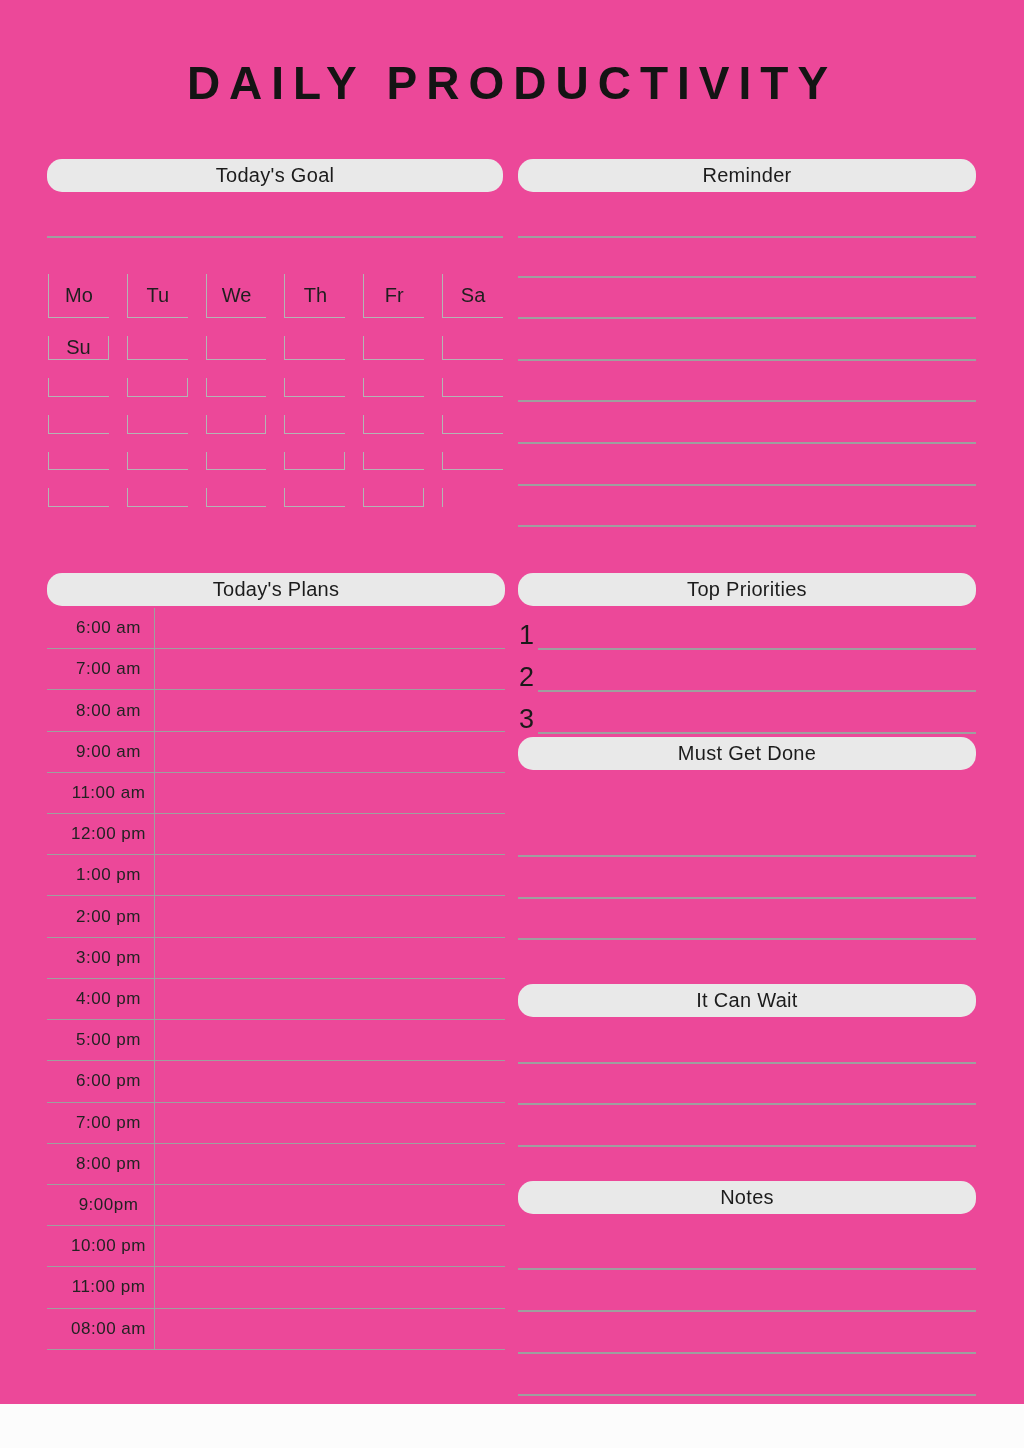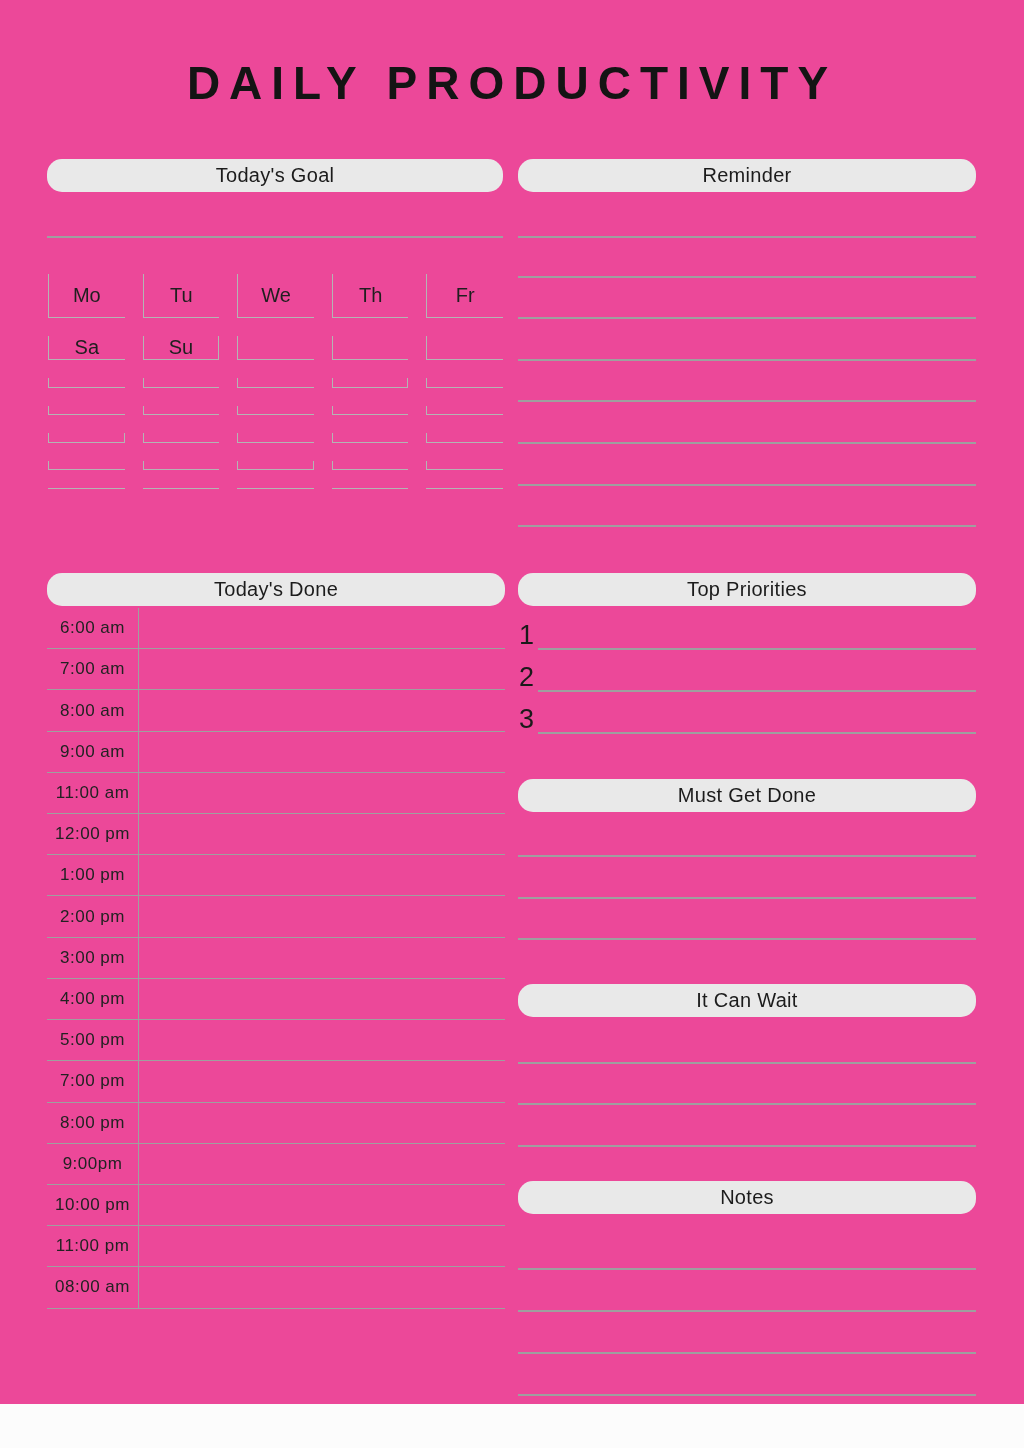--- a/index.html
+++ b/index.html
@@ -12,50 +12,50 @@
     font-size:46px;font-weight:700;letter-spacing:9px;color:#141414;white-space:nowrap;
   }
   .hbar{
     position:absolute;height:33px;background:#e9e9e9;border-radius:15px;
     display:flex;align-items:center;justify-content:center;
     font-size:20px;letter-spacing:.3px;color:#1c1c1c;
   }
   .rule{position:absolute;height:1.5px;background:#9f9f9f;}
   .week-table{
     position:absolute;left:48px;top:274px;width:455px;height:251px;
-    display:grid;grid-template-columns:repeat(5,1fr);grid-template-rows:44px repeat(5,1fr);gap:18px;
+    display:grid;grid-template-columns:repeat(6,1fr);grid-template-rows:44px repeat(5,1fr);gap:18px;
   }
   .wt-cell{border-left:1.5px solid #b4b4b4;border-bottom:1.5px solid #b4b4b4;}
   .wt-cell.col-last{border-right:1.5px solid #b4b4b4;}
   .wt-cell.row-last{border-bottom:none;}
   .wt-head{display:flex;align-items:center;justify-content:center;font-size:20px;color:#1f1f1f;}
   .plans{
     position:absolute;left:47px;top:608px;width:458px;height:783px;
     display:grid;grid-template-rows:repeat(19,1fr);
   }
   .plan-row{border-bottom:1.5px solid #9f9f9f;display:flex;min-height:0;}
   .plan-time{
     width:91px;border-right:1.5px solid #9f9f9f;
     display:flex;align-items:center;justify-content:center;
-    font-size:17px;letter-spacing:.5px;color:#222;white-space:nowrap;
+    font-size:17px;letter-spacing:.5px;color:#222;white-space:nowrap;margin-left:16px;
   }
   .plan-area{flex:1;}
   .prio-num{position:absolute;font-size:27px;line-height:1;color:#1a1a1a;}
 </style>
 </head>
 <body>
 
 <div class="page">
   <h1 class="title">DAILY PRODUCTIVITY</h1>
 
   <div class="hbar" style="left:47px;top:159px;width:456px">Today's Goal</div>
   <div class="hbar" style="left:518px;top:159px;width:458px">Reminder</div>
-  <div class="hbar" style="left:47px;top:573px;width:458px">Today's Done</div>
+  <div class="hbar" style="left:47px;top:573px;width:458px">Today's Plans</div>
   <div class="hbar" style="left:518px;top:573px;width:458px">Top Priorities</div>
-  <div class="hbar" style="left:518px;top:779px;width:458px">Must Get Done</div>
+  <div class="hbar" style="left:518px;top:737px;width:458px">Must Get Done</div>
   <div class="hbar" style="left:518px;top:984px;width:458px">It Can Wait</div>
   <div class="hbar" style="left:518px;top:1181px;width:458px">Notes</div>
 
   <div class="week-table">
       <div class="wt-cell wt-head">Mo</div>
       <div class="wt-cell wt-head">Tu</div>
       <div class="wt-cell wt-head">We</div>
       <div class="wt-cell wt-head">Th</div>
       <div class="wt-cell wt-head">Fr</div>
       <div class="wt-cell wt-head">Sa</div>
@@ -133,20 +133,24 @@
       <div class="plan-row">
         <div class="plan-time">3:00 pm</div>
         <div class="plan-area"></div>
       </div>
       <div class="plan-row">
         <div class="plan-time">4:00 pm</div>
         <div class="plan-area"></div>
       </div>
       <div class="plan-row">
         <div class="plan-time">5:00 pm</div>
+        <div class="plan-area"></div>
+      </div>
+      <div class="plan-row">
+        <div class="plan-time">6:00 pm</div>
         <div class="plan-area"></div>
       </div>
       <div class="plan-row">
         <div class="plan-time">7:00 pm</div>
         <div class="plan-area"></div>
       </div>
       <div class="plan-row">
         <div class="plan-time">8:00 pm</div>
         <div class="plan-area"></div>
       </div>

